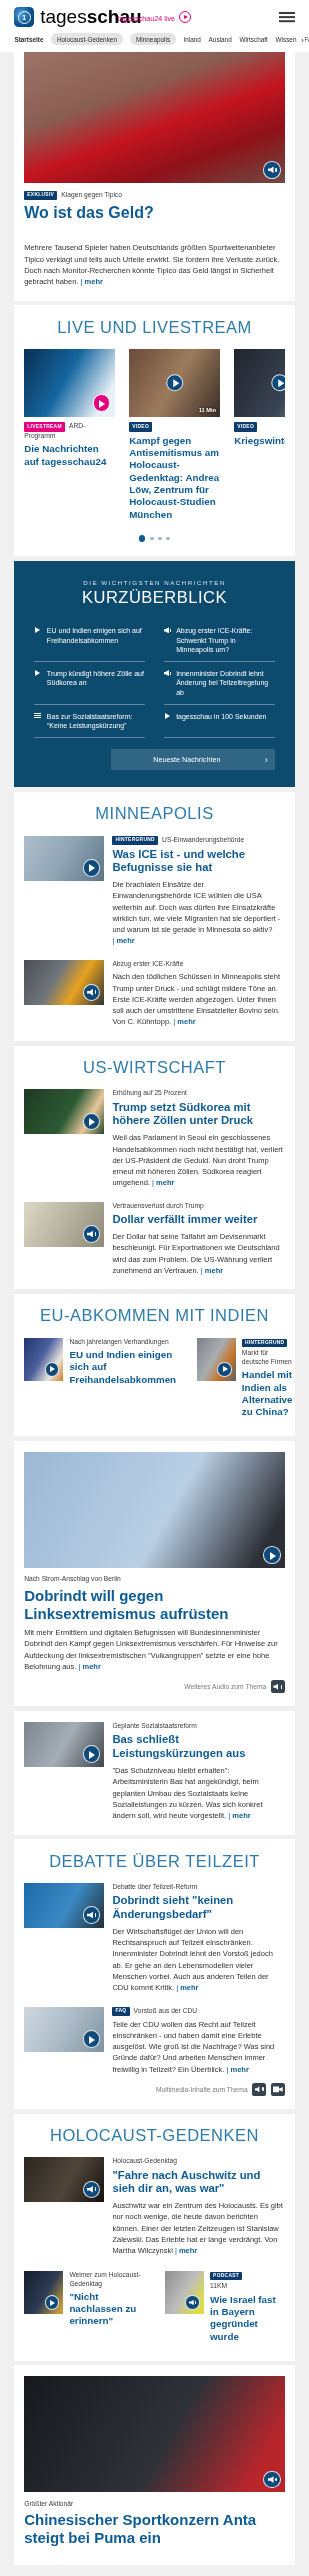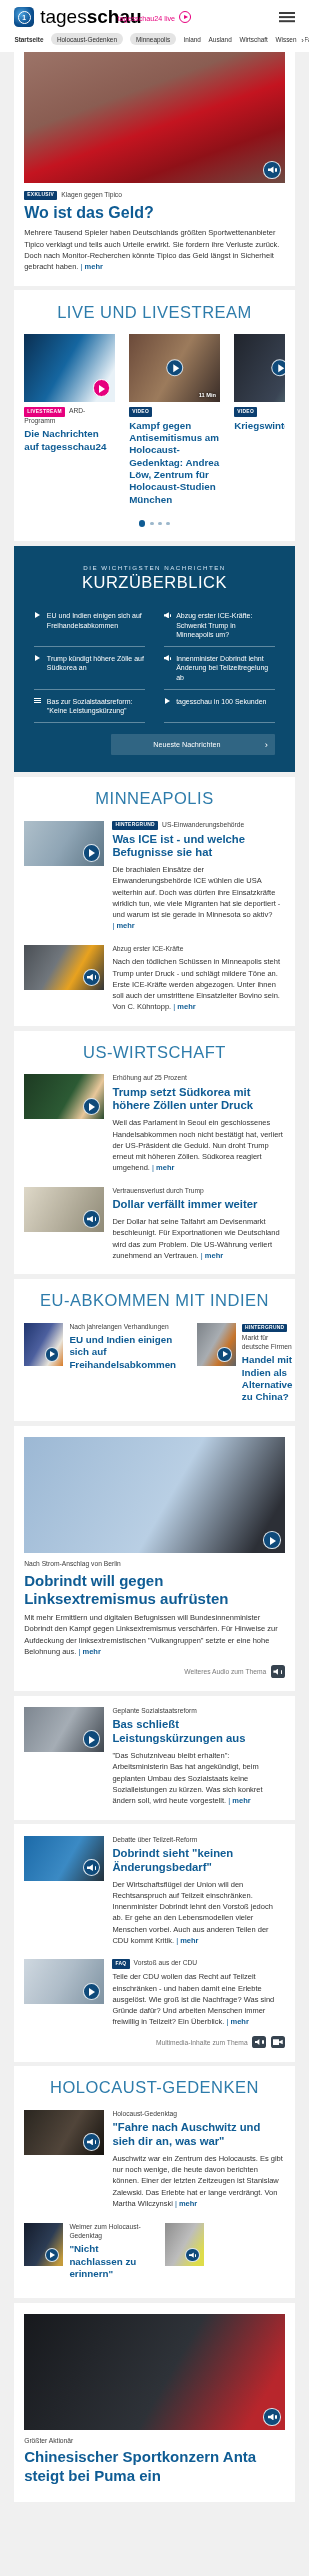--- a/index.html
+++ b/index.html
@@ -37,21 +37,21 @@
   .blue .overline{color:#d3e4f2}
   .blue .sechead{color:#fff}
   
   .ph{background:linear-gradient(135deg,#9aabba,#5f7486);position:relative;overflow:hidden;cursor:pointer}
   .thumb{position:relative;overflow:hidden}
   .bigimg{width:100%;height:116px;margin-bottom:7.2px}
   .bigimg.hero{height:131px;margin-bottom:8.2px}
   .kicker{font-size:6.7px;color:#3c3c3c;margin:0 0 2.6px;line-height:1.3}
   .title{color:#0f5c94;font-weight:700;line-height:1.22;margin:0 0 4.1px;font-size:11.3px;cursor:pointer}
   .title.xl{font-size:15px}
-  .title.hero{font-size:16px;margin-bottom:5px}
+  .title.hero{font-size:16px;margin-bottom:20px}
   .title.sm{font-size:9.8px;line-height:1.26}
   .body{font-size:7.5px;color:#333;line-height:1.5;margin:0}
   .more{color:#0f5c94;font-weight:700;white-space:nowrap;cursor:pointer}
   .more::before{content:"| ";font-weight:400}
   .badge{background:#0b3e6f;color:#fff;font-size:4.9px;font-weight:700;letter-spacing:0.3px;
         padding:1.5px 3.1px;border-radius:1px;text-transform:uppercase;display:inline-block;margin-right:4.1px;vertical-align:0.5px}
   .badge.magenta{background:#e6007d}
   .row{display:flex;gap:8.2px;margin-top:13.4px}
   .row:first-of-type{margin-top:0}
   .row .thumb{flex:0 0 80px;height:45px}
@@ -348,20 +348,21 @@
       <div>
         <p class="kicker">Geplante Sozialstaatsreform</p>
         <h3 class="title">Bas schließt Leistungskürzungen aus</h3>
         <p class="body"><span>"Das Schutzniveau bleibt erhalten": Arbeitsministerin Bas hat angekündigt, beim geplanten Umbau des Sozialstaats keine Sozialleistungen zu kürzen. Was sich konkret ändern soll, wird heute vorgestellt.</span> <a class="more">mehr</a></p>
       </div>
     </article>
 
   </section>
 
   <section class="section">
+    <h2 class="sechead">DEBATTE ÜBER TEILZEIT</h2>
 
     <article class="row">
       <div class="thumb ph ph-dobrindt">
           <span class="ov audio"></span>
         </div>
       <div>
         <p class="kicker"><span>Debatte über Teilzeit-Reform</span></p>
         <h3 class="title">Dobrindt sieht "keinen Änderungsbedarf"</h3>
         <p class="body"><span>Der Wirtschaftsflügel der Union will den Rechtsanspruch auf Teilzeit einschränken. Innenminister Dobrindt lehnt den Vorstoß jedoch ab. Er gehe an den Lebensmodellen vieler Menschen vorbei. Auch aus anderen Teilen der CDU kommt Kritik.</span> <a class="more">mehr</a></p>
       </div>
@@ -408,20 +409,25 @@
 
           <p class="kicker">Weimer zum Holocaust-Gedenktag</p>
           <h3 class="title sm">"Nicht nachlassen zu erinnern"</h3>
         </div>
       </article>
 
       <article class="mini">
         <div class="thumb ph ph-podcast">
             <span class="ov sm audio"></span>
           </div>
+        <div>
+          <span class="badge">PODCAST</span>
+          <p class="kicker">11KM</p>
+          <h3 class="title sm">Wie Israel fast in Bayern gegründet wurde</h3>
+        </div>
       </article>
 
     </div>
   </section>
 
   <section class="section">
     <div class="thumb bigimg ph ph-anta">
         <span class="ov audio"></span>
       </div>
     <p class="kicker">Größter Aktionär</p>

